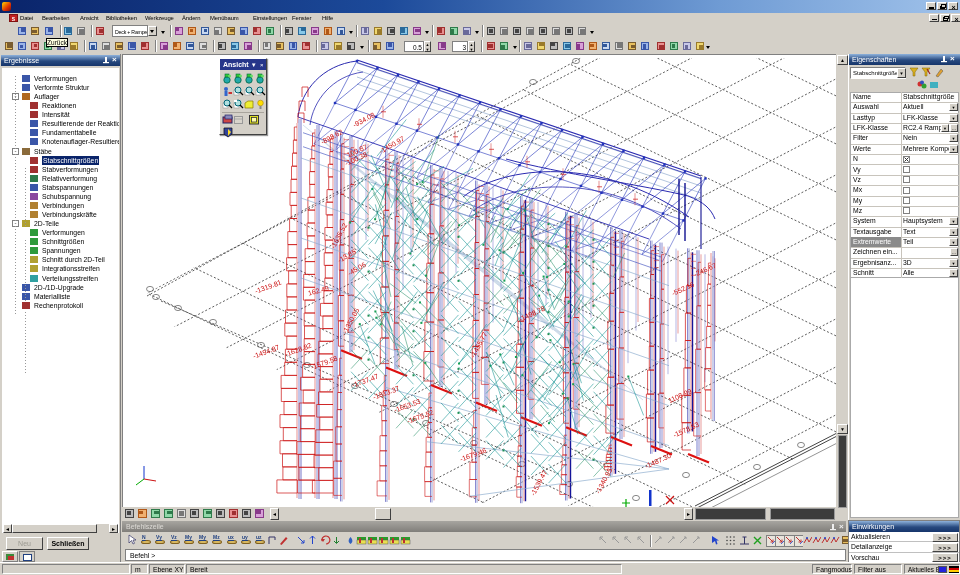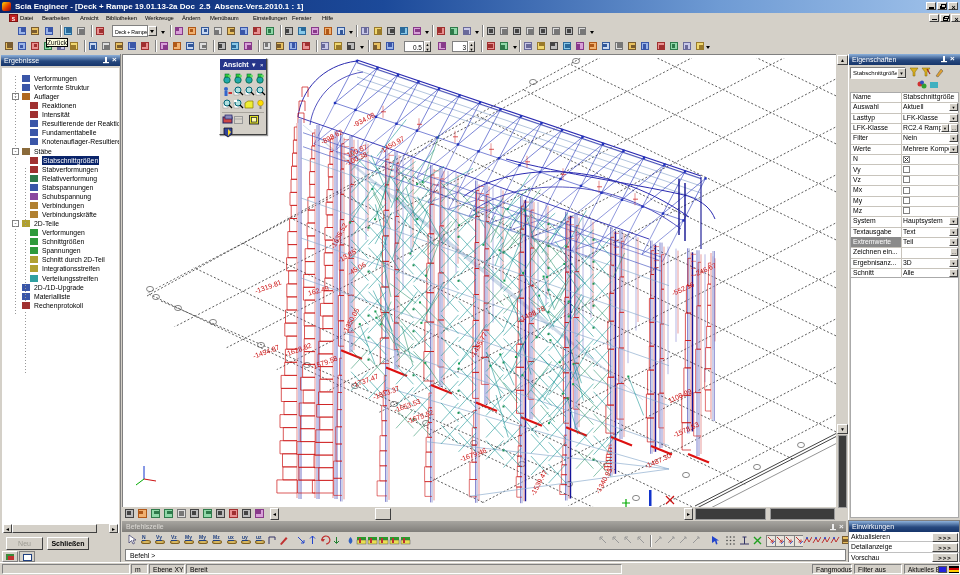--- a/index.html
+++ b/index.html
@@ -16,21 +16,20 @@
 .treeitem{position:absolute;height:9px;line-height:9px;font-size:6.8px;white-space:nowrap;}
 .prow{position:absolute;height:10px;line-height:10px;font-size:6.8px;overflow:hidden;white-space:nowrap;}
 .pgline{position:absolute;background:#c8c4bc;}
 .combo{position:absolute;background:#fff;border:1px solid;border-color:#808080 #fff #fff #808080;font-size:6.8px;overflow:hidden;white-space:nowrap;}
 .cbtn{position:absolute;background:#d4d0c8;border:1px solid;border-color:#fff #404040 #404040 #fff;text-align:center;}
 svg{display:block;}
 </style></head><body>
 <div id="root">
     <div class="abs titlebar" style=""></div>
     <div class="abs " style="left:2px;top:2px;width:9px;height:9px;background:linear-gradient(135deg,#ffd800,#e03000 60%,#801010);border-radius:2px;"></div>
-    <div class="abs " style="left:15px;top:0;height:13px;line-height:13px;color:#fff;font-weight:bold;font-size:8px;white-space:nowrap;">Scia Engineer - [Deck + Rampe 19.01.13-2a Doc&nbsp; 2.5&nbsp; Absenz-Vers.2010.1 : 1]</div>
     <div class="abs winbtn" style="left:926px;top:2px;">
       <span style="position:absolute;left:2px;top:4px;width:5px;height:1.5px;background:#000;"></span>
     </div>
     <div class="abs winbtn" style="left:937px;top:2px;">
       <span style="position:absolute;left:1.5px;top:2.5px;width:5px;height:3.5px;border:1px solid #000;"></span>
       <span style="position:absolute;left:3px;top:1px;width:5px;height:3.5px;border:1px solid #000;background:#d4d0c8;"></span>
     </div>
     <div class="abs winbtn" style="left:948px;top:2px;">
       <span style="position:absolute;left:0;top:1px;width:9px;text-align:center;font-size:7px;font-weight:bold;line-height:7px;">×</span>
     </div>

